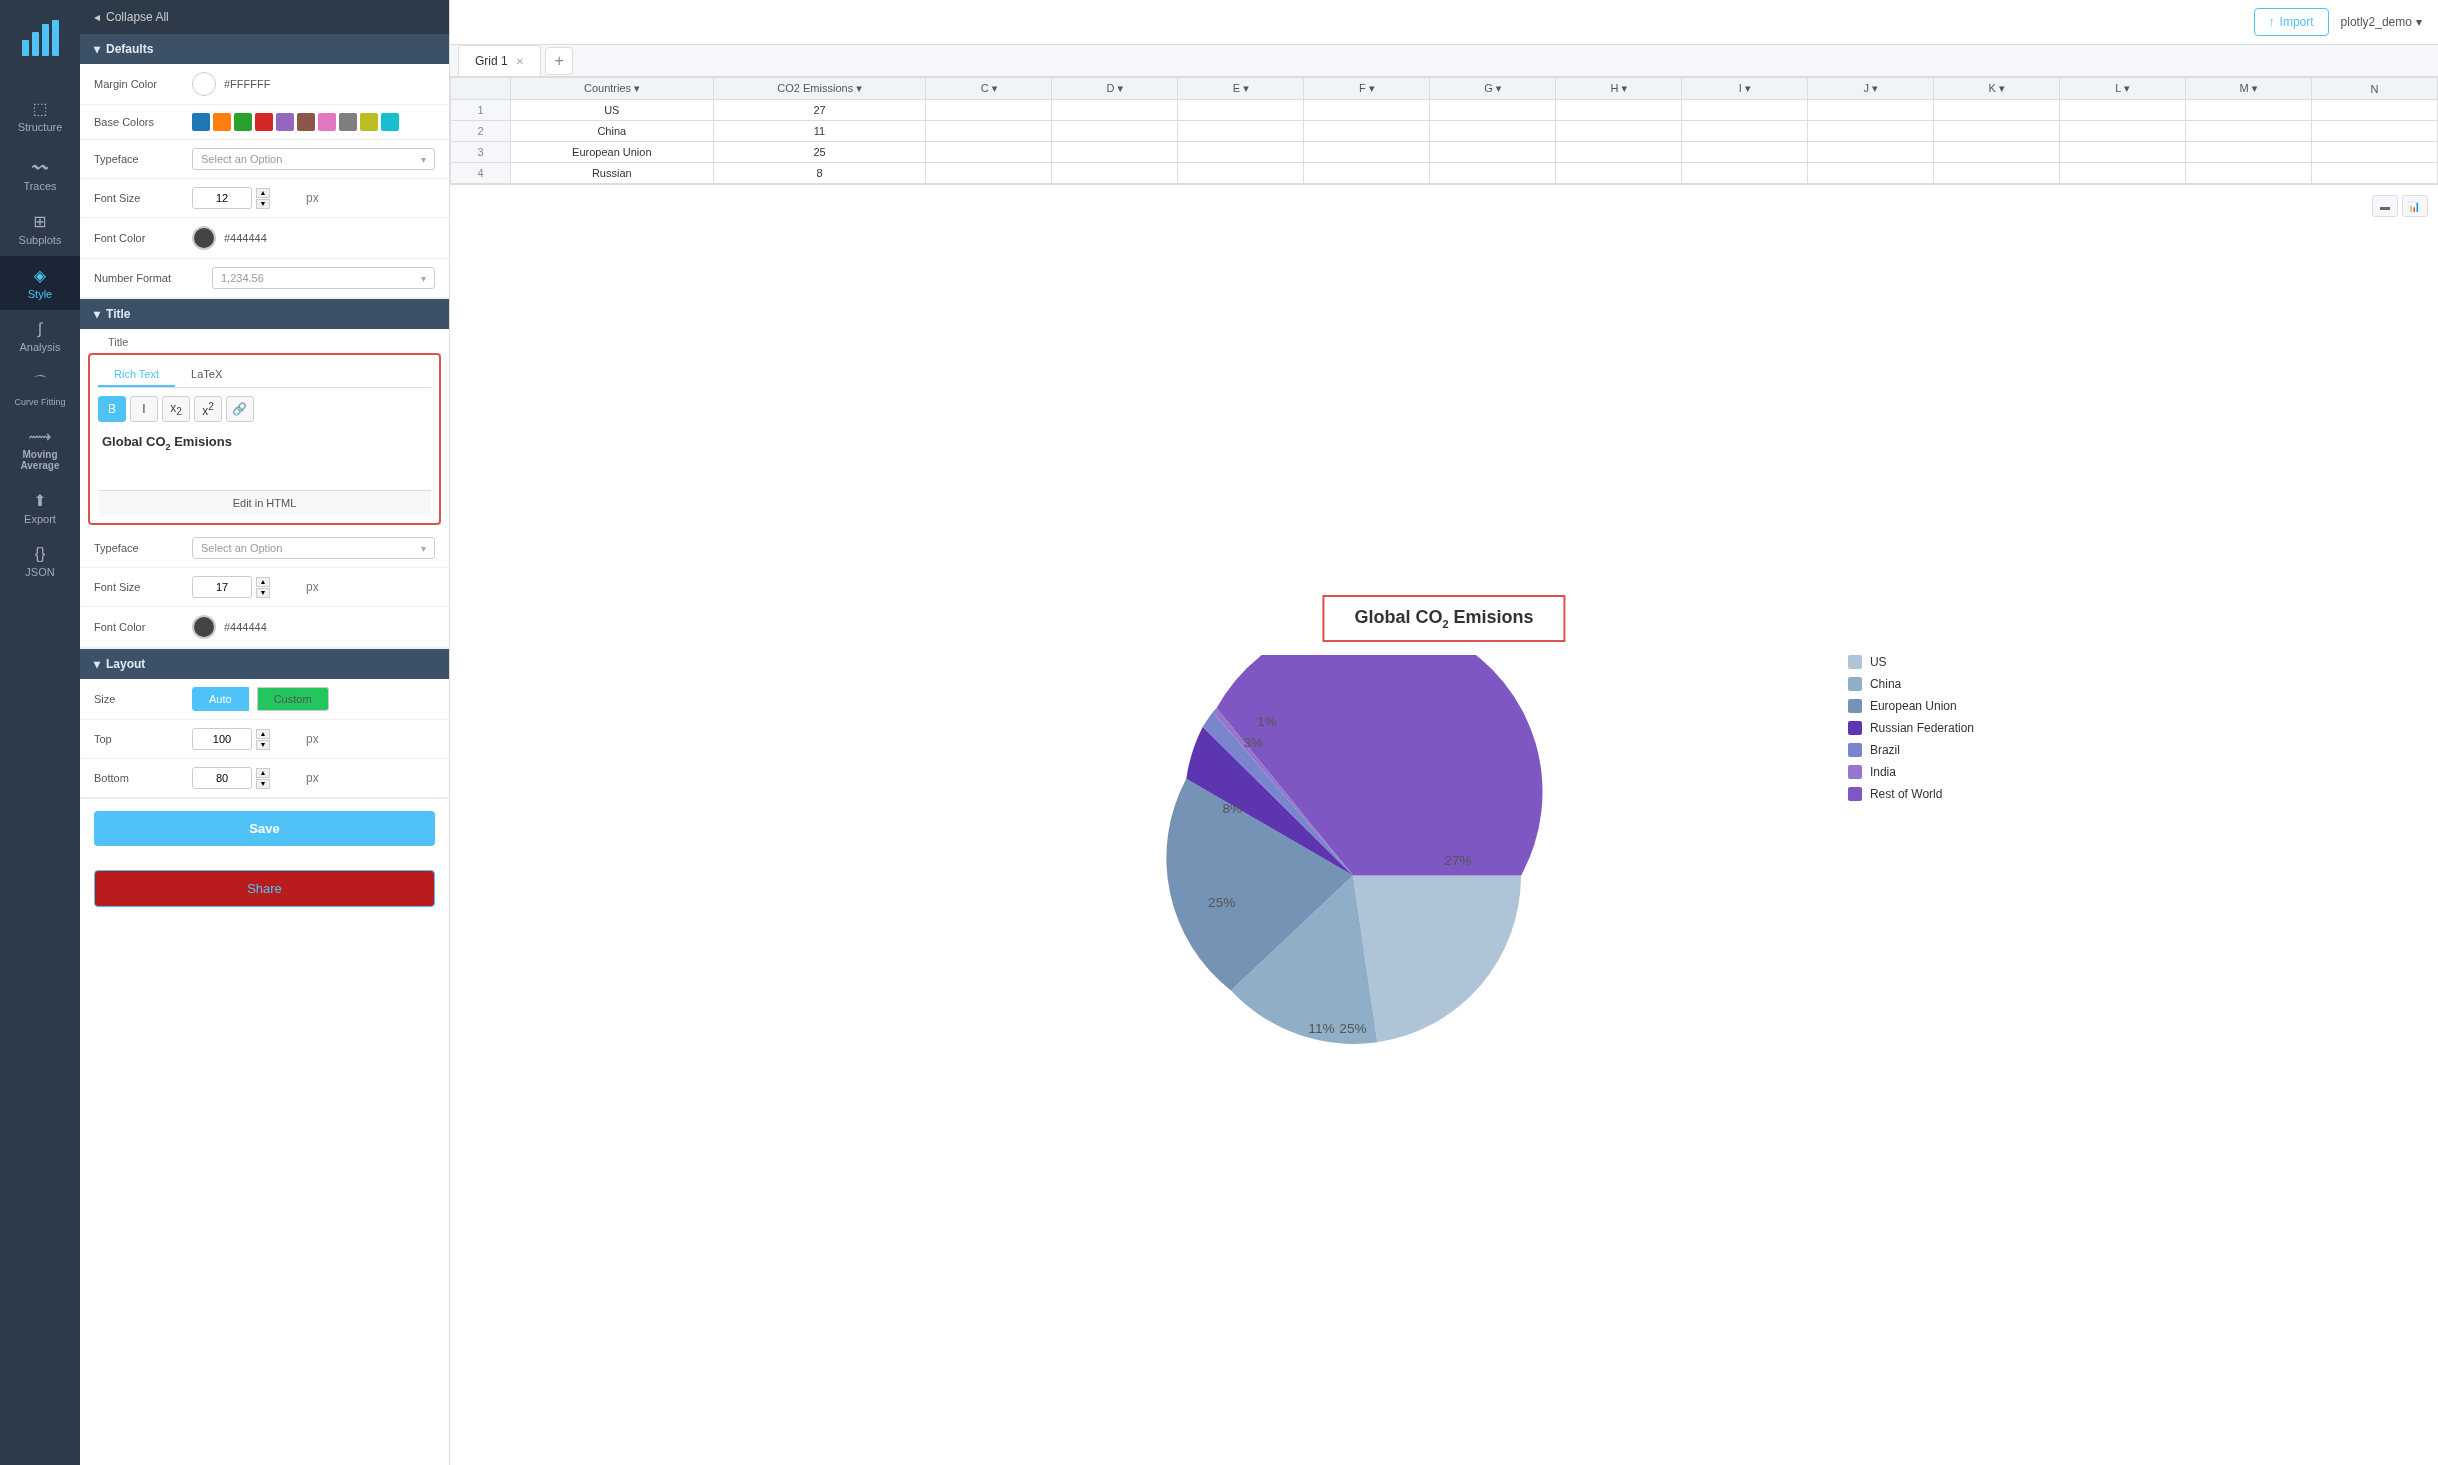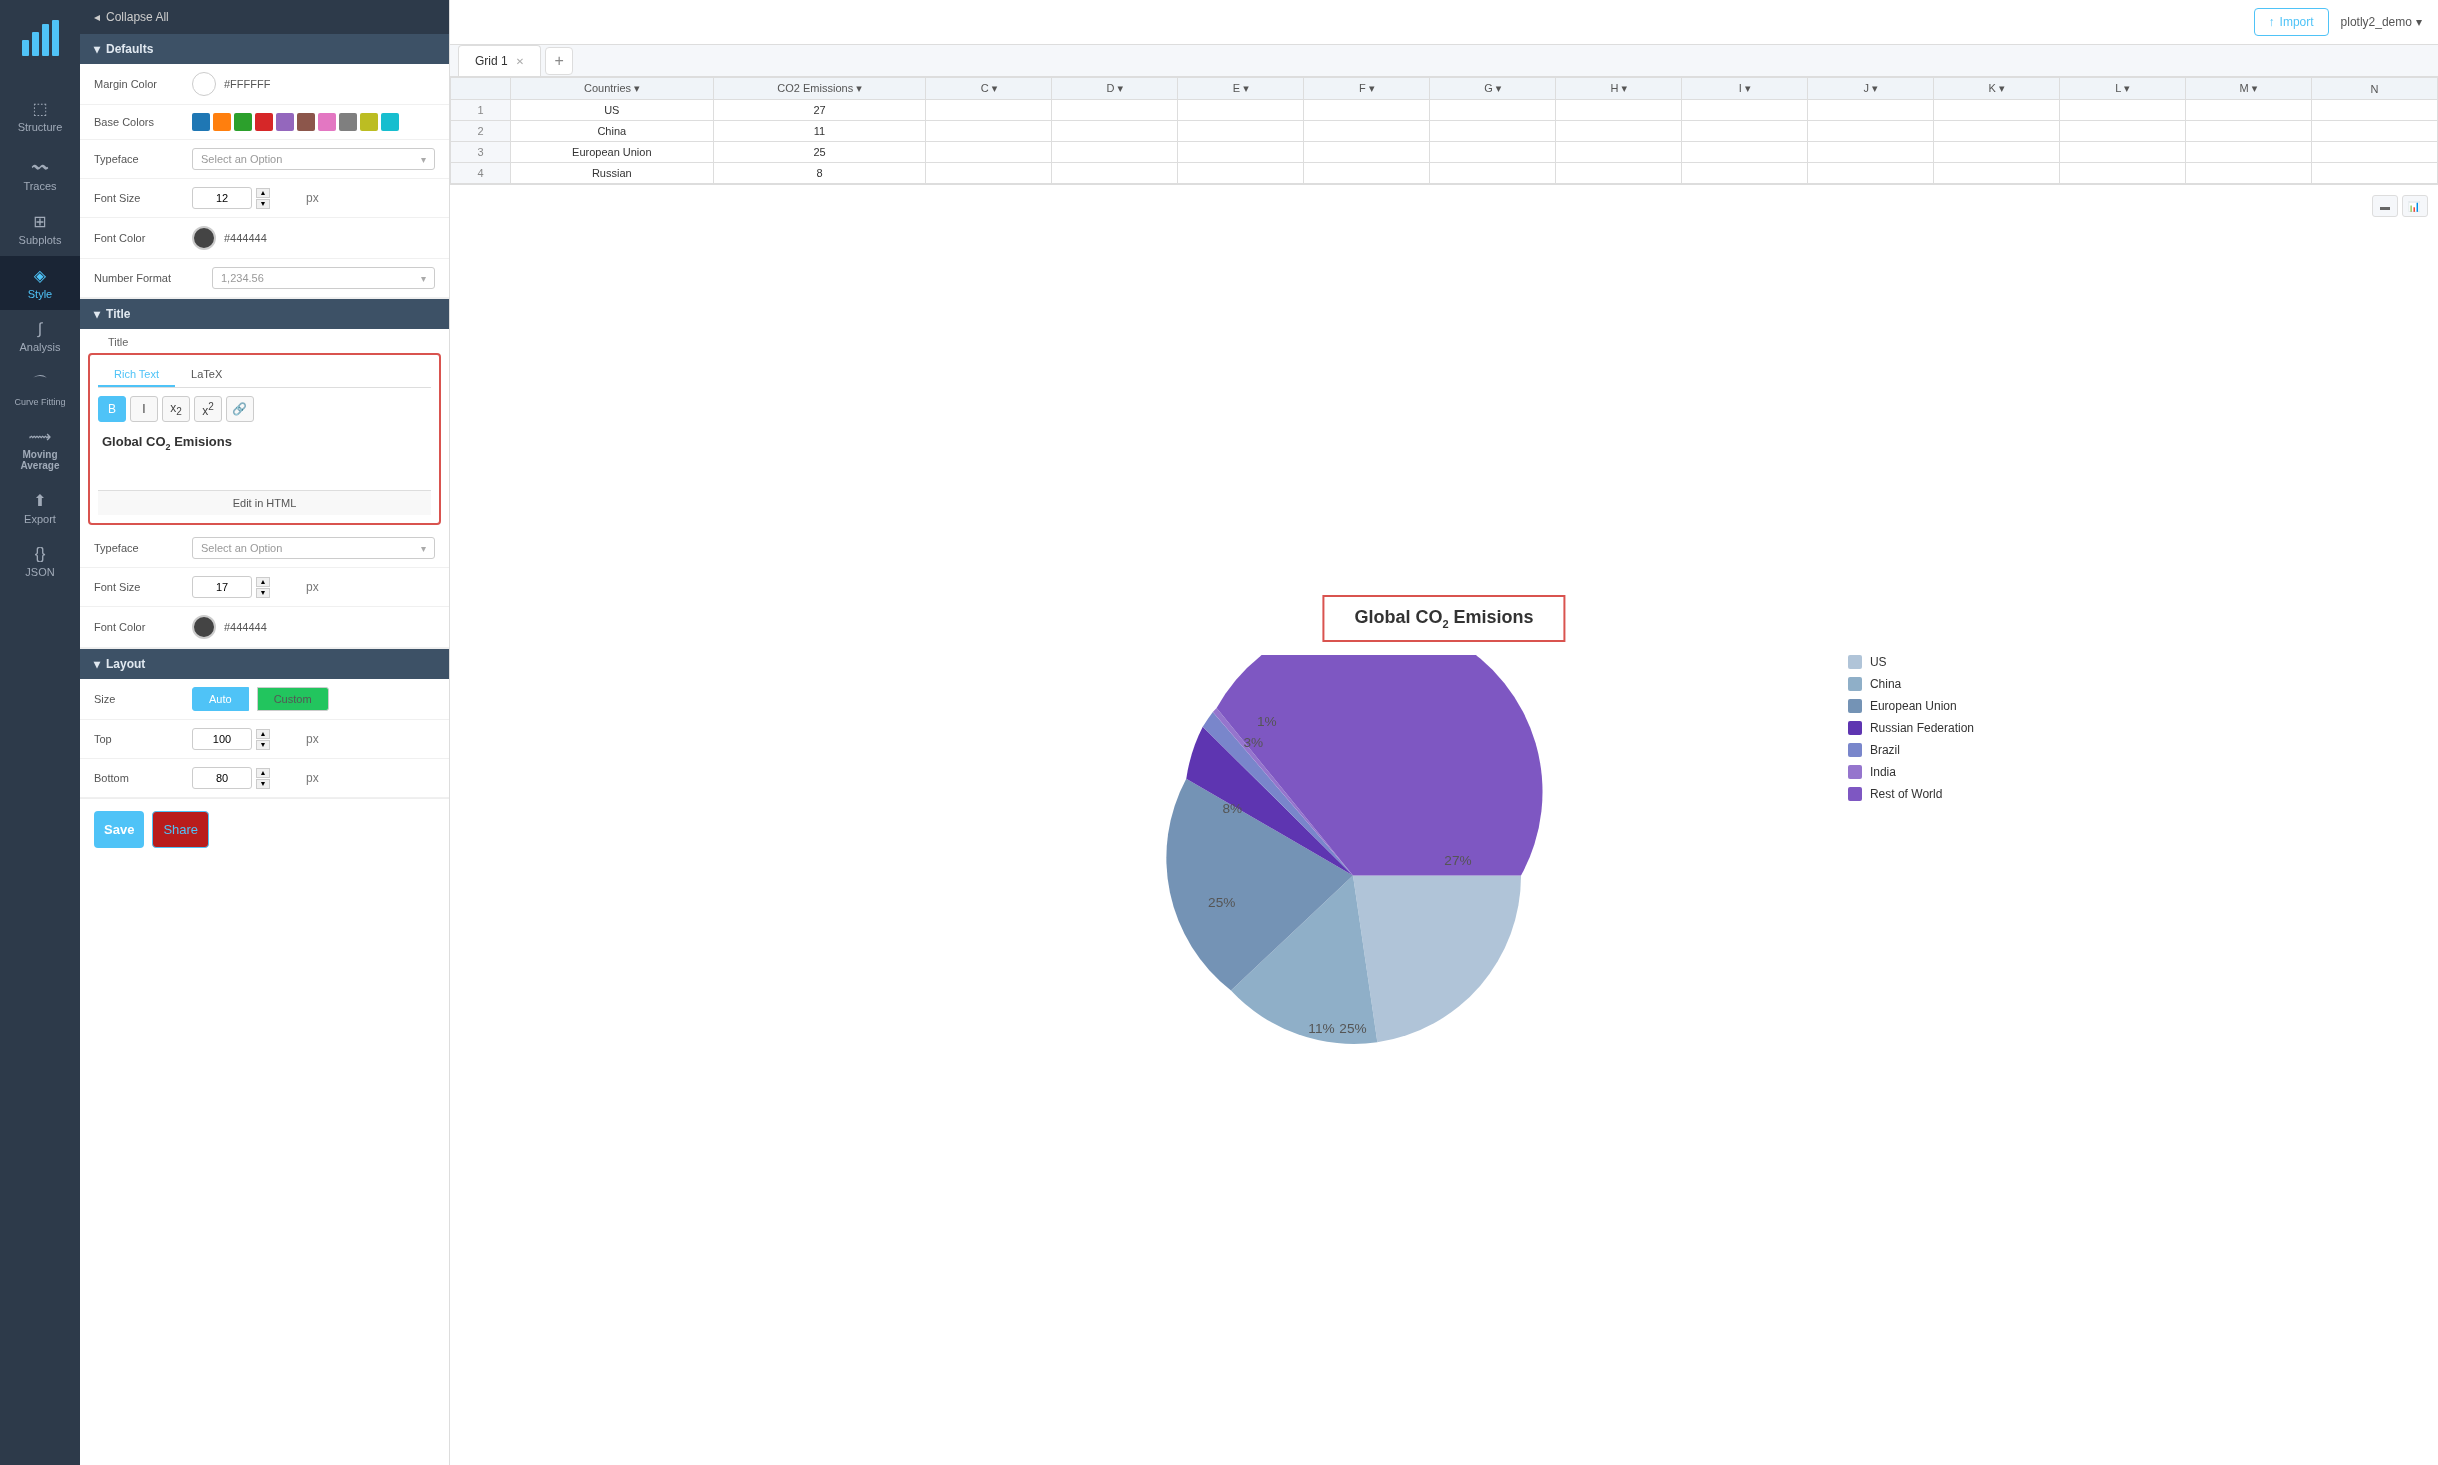--- a/index.html
+++ b/index.html
@@ -235,21 +235,22 @@
       color: #555;
     }
     .toggle-btn.active { background: #4fc3f7; color: #fff; border-color: #4fc3f7; }
     .toggle-btn:first-child { border-radius: 3px 0 0 3px; }
     .toggle-btn:last-child { border-radius: 0 3px 3px 0; }
 
     
     .bottom-actions {
       padding: 12px 14px;
       display: flex;
-      gap: 8px;
+      flex-direction: column;
+      gap: 24px;
     }
     .btn-save {
       background: #4fc3f7;
       color: #fff;
       border: none;
       border-radius: 4px;
       padding: 10px;
       font-size: 13px;
       cursor: pointer;
       font-weight: bold;

